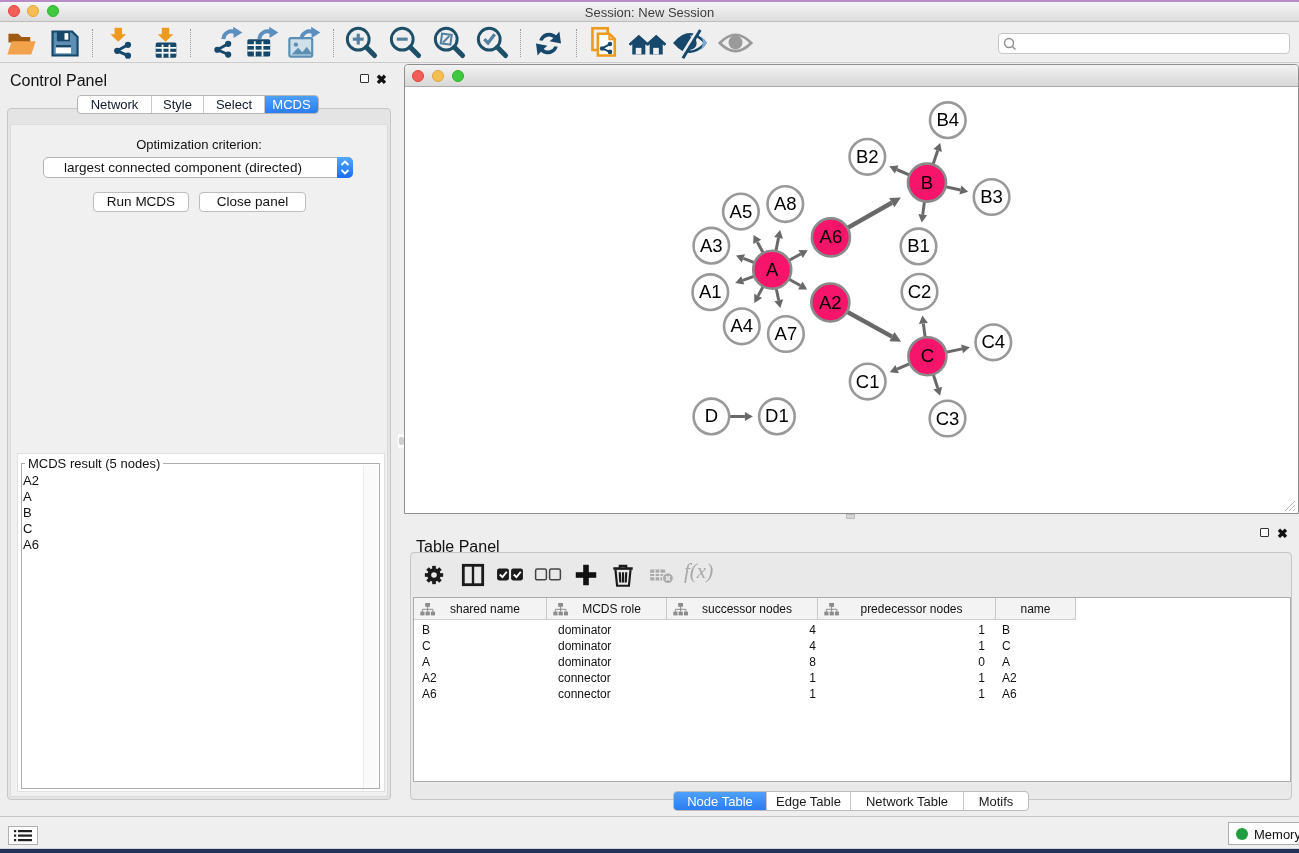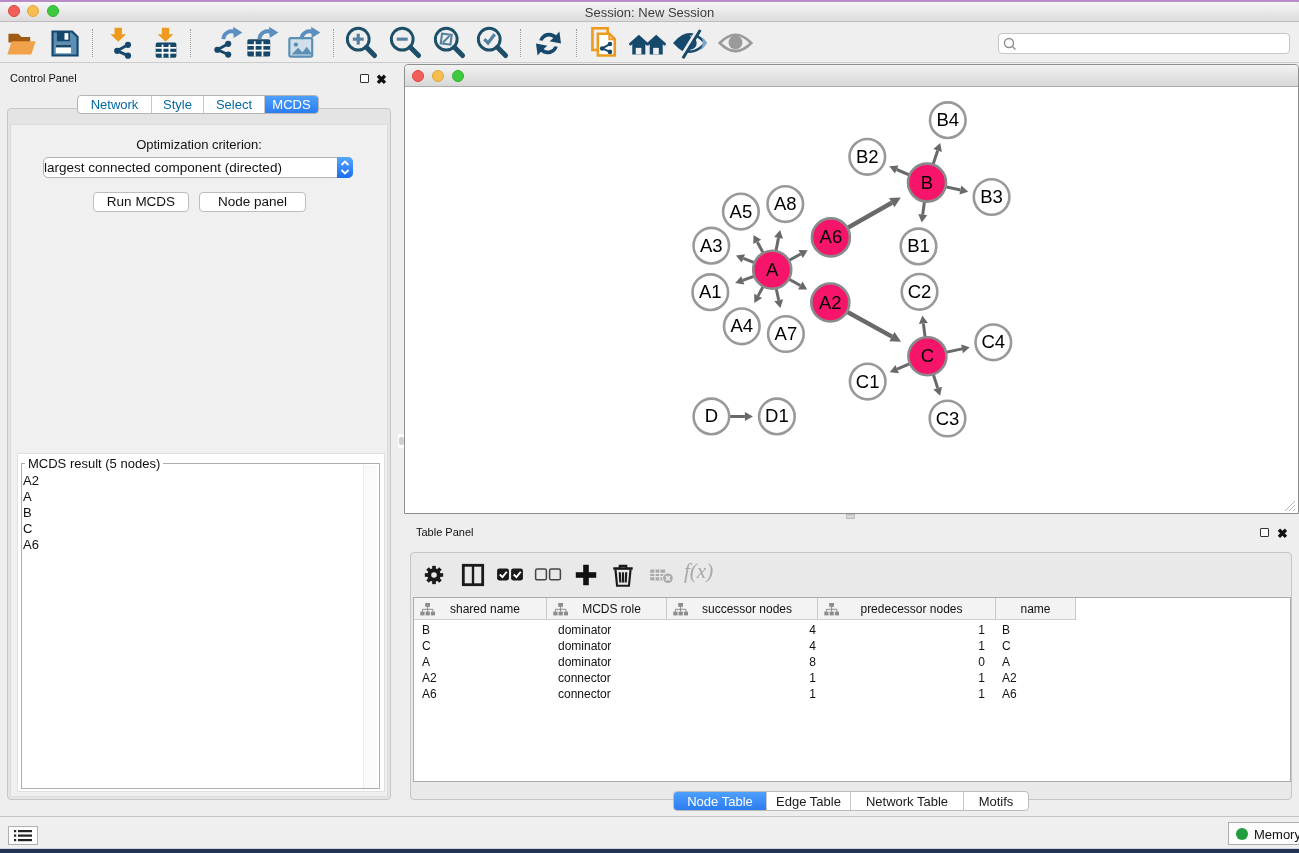--- a/index.html
+++ b/index.html
@@ -7,31 +7,31 @@
 .abs{position:absolute;}
 #deskTop{left:0;top:0;width:1299px;height:2px;background:#b78cc7;}
 #titlebar{left:0;top:2px;width:1299px;height:20px;background:linear-gradient(#f6f6f6,#dcdcdc);
  border-bottom:1px solid #bdbdbd;border-radius:5px 5px 0 0;}
 #titlebar .tl{position:absolute;width:12px;height:12px;border-radius:50%;top:3px;}
 #title{left:0;top:5px;width:1299px;text-align:center;font-size:13px;color:#3c3c3c;}
 #toolbar{left:0;top:23px;width:1299px;height:40px;background:#efefef;border-bottom:1px solid #cbcbcb;}
 .tsep{position:absolute;top:6px;height:28px;width:0;border-left:1px dotted #9a9a9a;}
 .ticon{position:absolute;}
 #searchbox{left:998px;top:10px;width:292px;height:21px;background:#fff;border:1px solid #c6c6c6;border-radius:4px;}
-.paneltitle{font-size:11px;color:#111;}
+.paneltitle{font-size:16px;color:#111;}
 .flicon{position:absolute;width:9px;height:9px;border:1.5px solid #333;border-radius:1px;background:#fff;}
 .xicon{position:absolute;font-size:13px;font-weight:bold;color:#111;line-height:10px;}
 #cp-tabs{left:77px;top:95px;height:19px;display:flex;border:1px solid #b4b4b4;border-radius:4px;background:#fff;overflow:hidden;z-index:5;}
-.tabseg{font-size:13px;color:#0369a1;text-align:center;line-height:17px;border-left:1px solid #c8c8c8;}
+.tabseg{font-size:13px;color:#0f172a;text-align:center;line-height:17px;border-left:1px solid #c8c8c8;}
 .tabseg:first-child{border-left:none;}
 .tabseg.sel{background:linear-gradient(#4da0fc,#2c7cf0);color:#fff;}
 #cp-pane{left:7px;top:108px;width:384px;height:692px;background:#e4e4e4;border:1px solid #c6c6c6;border-radius:4px;}
 #cp-inner{left:10px;top:124px;width:378px;height:673px;background:#f0f0f0;border:1px solid #dcdcdc;}
 #optlabel{left:8px;top:137px;width:382px;text-align:center;font-size:13px;color:#111;}
-#combo{left:43px;top:157px;width:310px;height:21px;background:#fff;border:1px solid #b3b3b3;border-radius:5px;font-size:13.5px;color:#111;line-height:20px;padding-left:0;}
+#combo{left:43px;top:157px;width:310px;height:21px;background:#fff;border:1px solid #b3b3b3;border-radius:5px;font-size:13.5px;color:#111;line-height:20px;padding-left:20px;}
 #combobtn{left:337px;top:157px;width:16px;height:21px;border-radius:0 5px 5px 0;background:linear-gradient(#55a7fd,#1a6ef2);}
 .btn{position:absolute;height:20px;background:#fff;border:1px solid #bdbdbd;border-radius:4px;
  font-size:13.5px;color:#111;text-align:center;line-height:18px;}
 #resultbox{left:17px;top:453px;width:368px;height:339px;background:#fff;border:1px solid #e0e0e0;}
 #groupbox{left:21px;top:463px;width:359px;height:326px;border:1px solid #adadad;}
 #grouptitle{left:25px;top:456px;background:#fff;padding:0 3px;font-size:13px;color:#111;}
 #cp-scroll{left:363px;top:465px;width:14px;height:325px;background:#fafafa;border-left:1px solid #ececec;}
 #mcdslist{left:23px;top:473px;font-size:13px;color:#111;line-height:16px;}
 #netwin{left:404px;top:64px;width:895px;height:450px;background:#fff;border:1px solid #8f8f8f;border-radius:4px 4px 0 0;}
 #nettitle{left:0;top:0;width:893px;height:22px;background:linear-gradient(#f2f2f2,#d8d8d8);
@@ -207,21 +207,21 @@
     <div class="tabseg" style="width:61px">Select</div>
     <div class="tabseg sel" style="width:54px">MCDS</div>
 </div>
 <div class="abs" id="optlabel">Optimization criterion:</div>
 <div class="abs" id="combo">largest connected component (directed)</div>
 <div class="abs" id="combobtn"><svg width="16" height="21">
       <polyline points="4.5,8 8,4.5 11.5,8" fill="none" stroke="#fff" stroke-width="1.8"></polyline>
       <polyline points="4.5,13 8,16.5 11.5,13" fill="none" stroke="#fff" stroke-width="1.8"></polyline>
     </svg></div>
 <div class="btn" style="left:93px;top:192px;width:96px;">Run MCDS</div>
-<div class="btn" style="left:199px;top:192px;width:107px;">Node panel</div>
+<div class="btn" style="left:199px;top:192px;width:107px;">Close panel</div>
 <div class="abs" id="resultbox"></div>
 <div class="abs" id="cp-scroll"></div>
 <div class="abs" id="groupbox"></div>
 <div class="abs" id="grouptitle">MCDS result (5 nodes)</div>
 <div class="abs" id="mcdslist">A2<br>A<br>B<br>C<br>A6</div>
 
 <div class="abs" id="netwin">
   <div class="abs" id="nettitle">
     <div class="tl" style="left:7px;background:#f25f58;border:1px solid #e0443c;"></div>
     <div class="tl" style="left:27px;background:#f6be50;border:1px solid #e0a63a;"></div>
@@ -314,21 +314,21 @@
     <g stroke="#b5b5b5" stroke-width="1">
       <line x1="1" y1="11" x2="11" y2="1"></line>
       <line x1="5" y1="11" x2="11" y2="5"></line>
       <line x1="9" y1="11" x2="11" y2="9"></line>
     </g>
   </svg>
 <div class="abs" style="left:846px;top:514px;width:9px;height:5px;background:#d6d6d6;border:1px solid #bdbdbd;"></div>
 <div class="abs" style="left:398px;top:434px;width:6px;height:14px;background:#fdfdfd;"></div>
 <div class="abs" style="left:399px;top:437px;width:5px;height:8px;background:#cfcfcf;border-radius:2px;"></div>
 
-<div class="abs paneltitle" style="left:416px;top:526px;">Table Panel</div>
+<div class="abs paneltitle" style="left:416px;top:538px;">Table Panel</div>
 <div class="flicon" style="left:1260px;top:528px;"></div>
 <div class="xicon" style="left:1277px;top:529px;">✖</div>
 <div class="abs" id="tp-pane"></div>
 <svg class="abs" style="left:420px;top:561px;" width="28" height="28" viewBox="0 0 26 26">
     <g fill="#1a1a1a">
       <circle cx="13" cy="13" r="6.2"></circle>
       <g stroke="#1a1a1a" stroke-width="3.4">
 <line x1="13" y1="4.5" x2="13" y2="21.5"></line>
         <line x1="4.5" y1="13" x2="21.5" y2="13"></line>
 <line x1="7" y1="7" x2="19" y2="19"></line>

